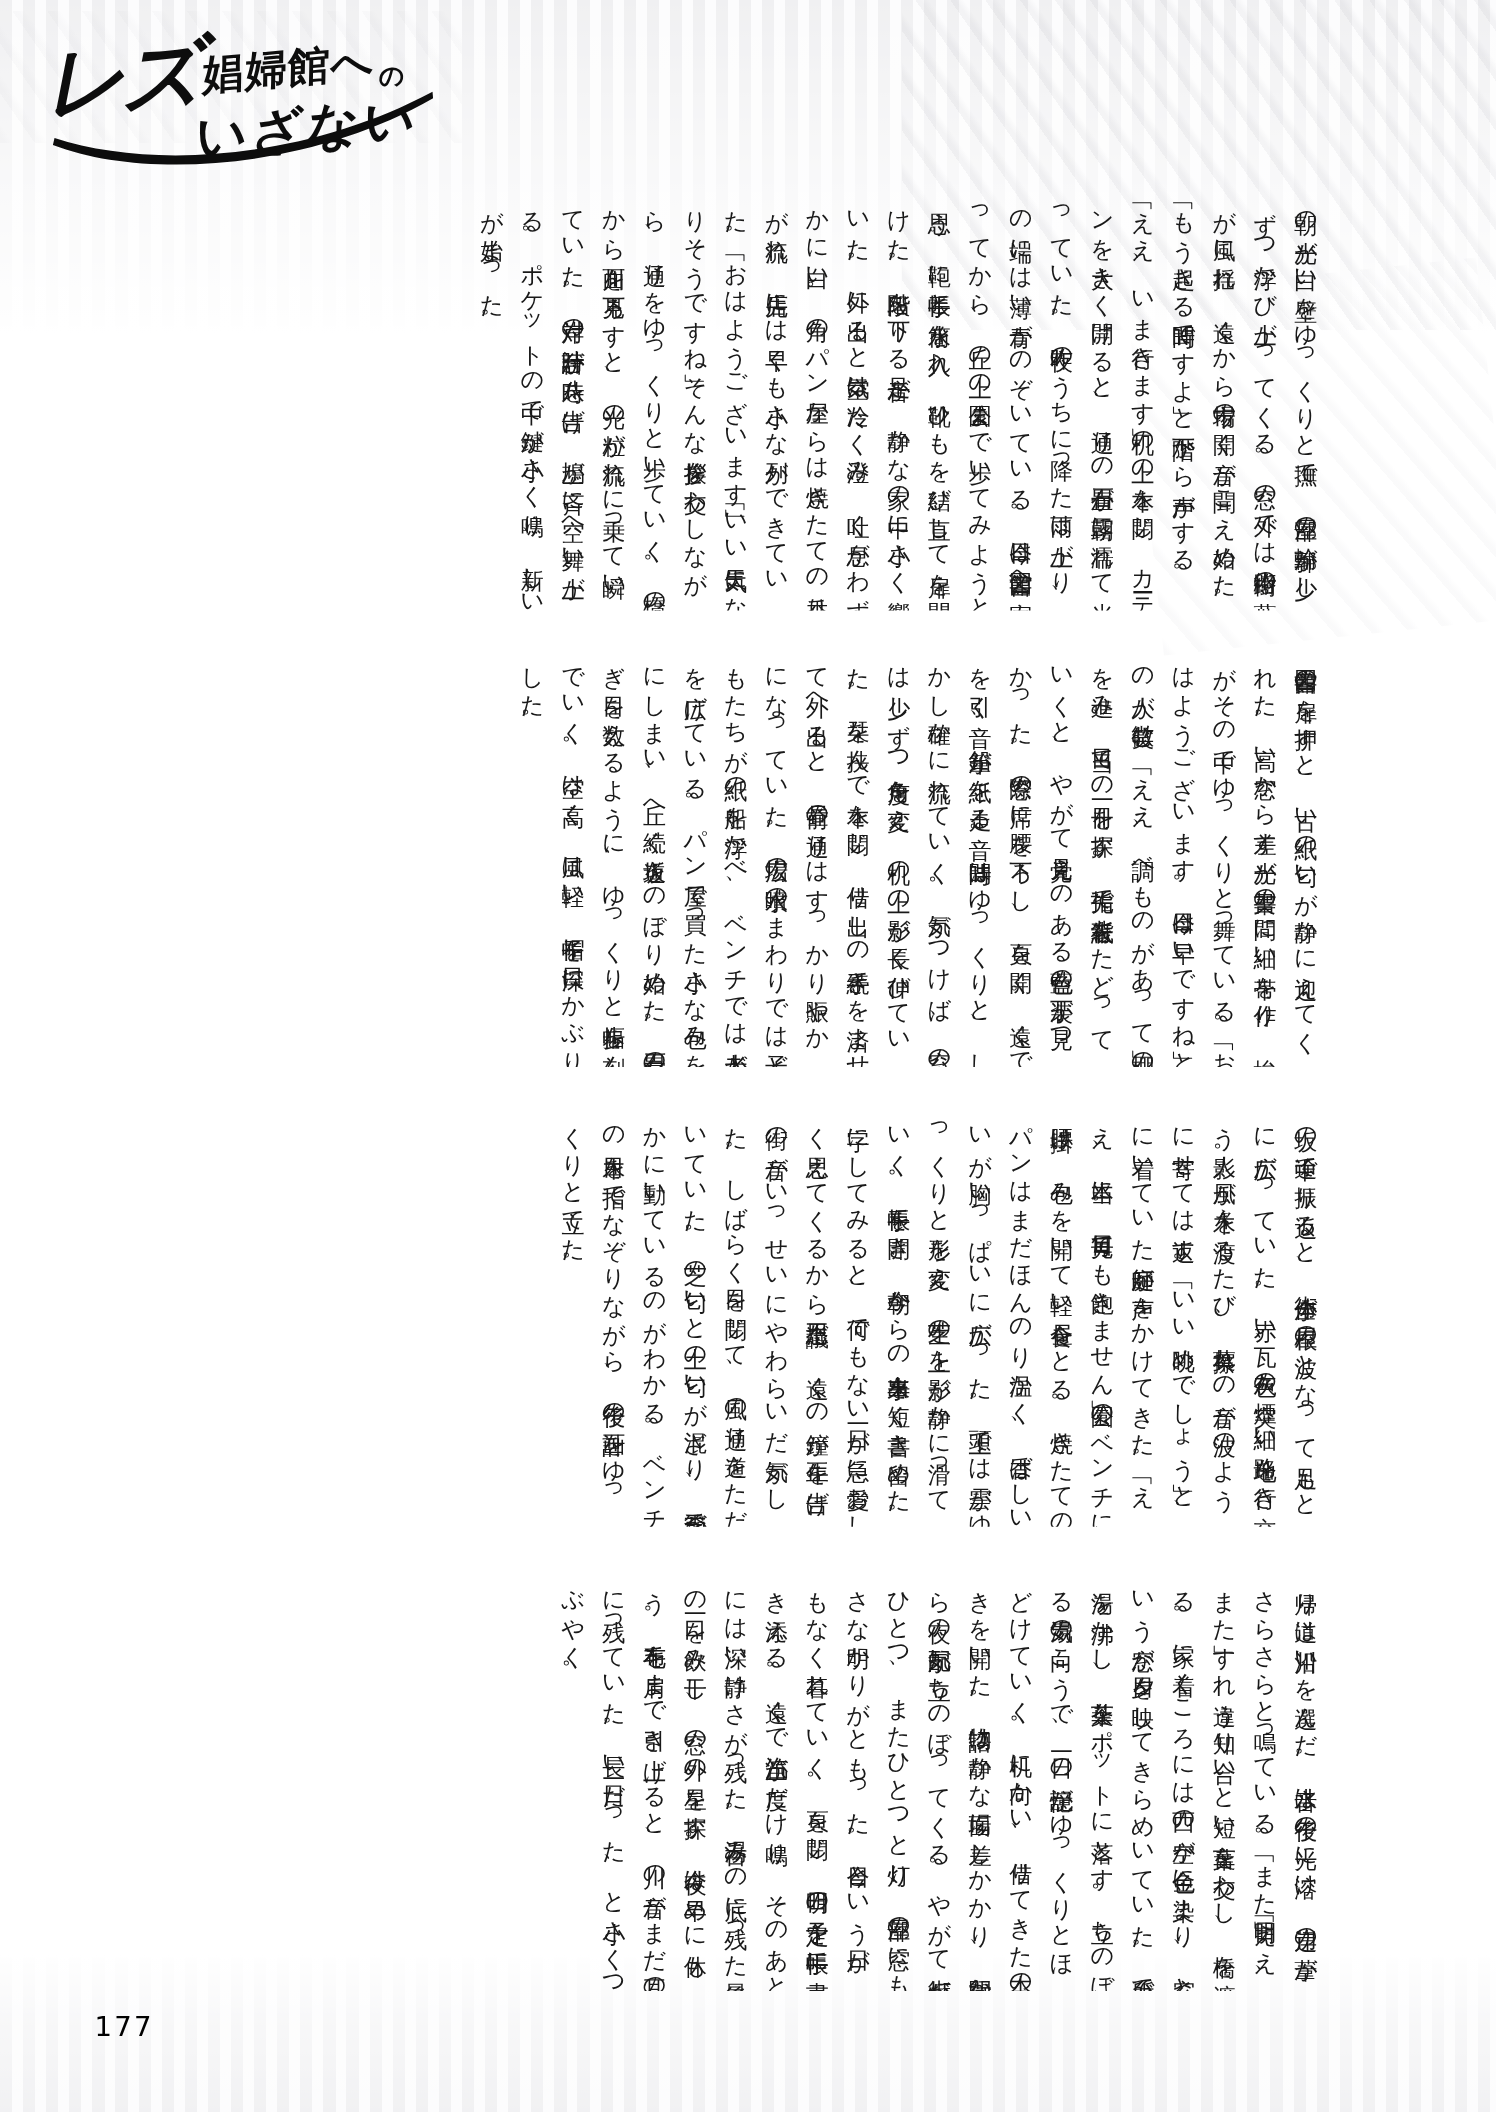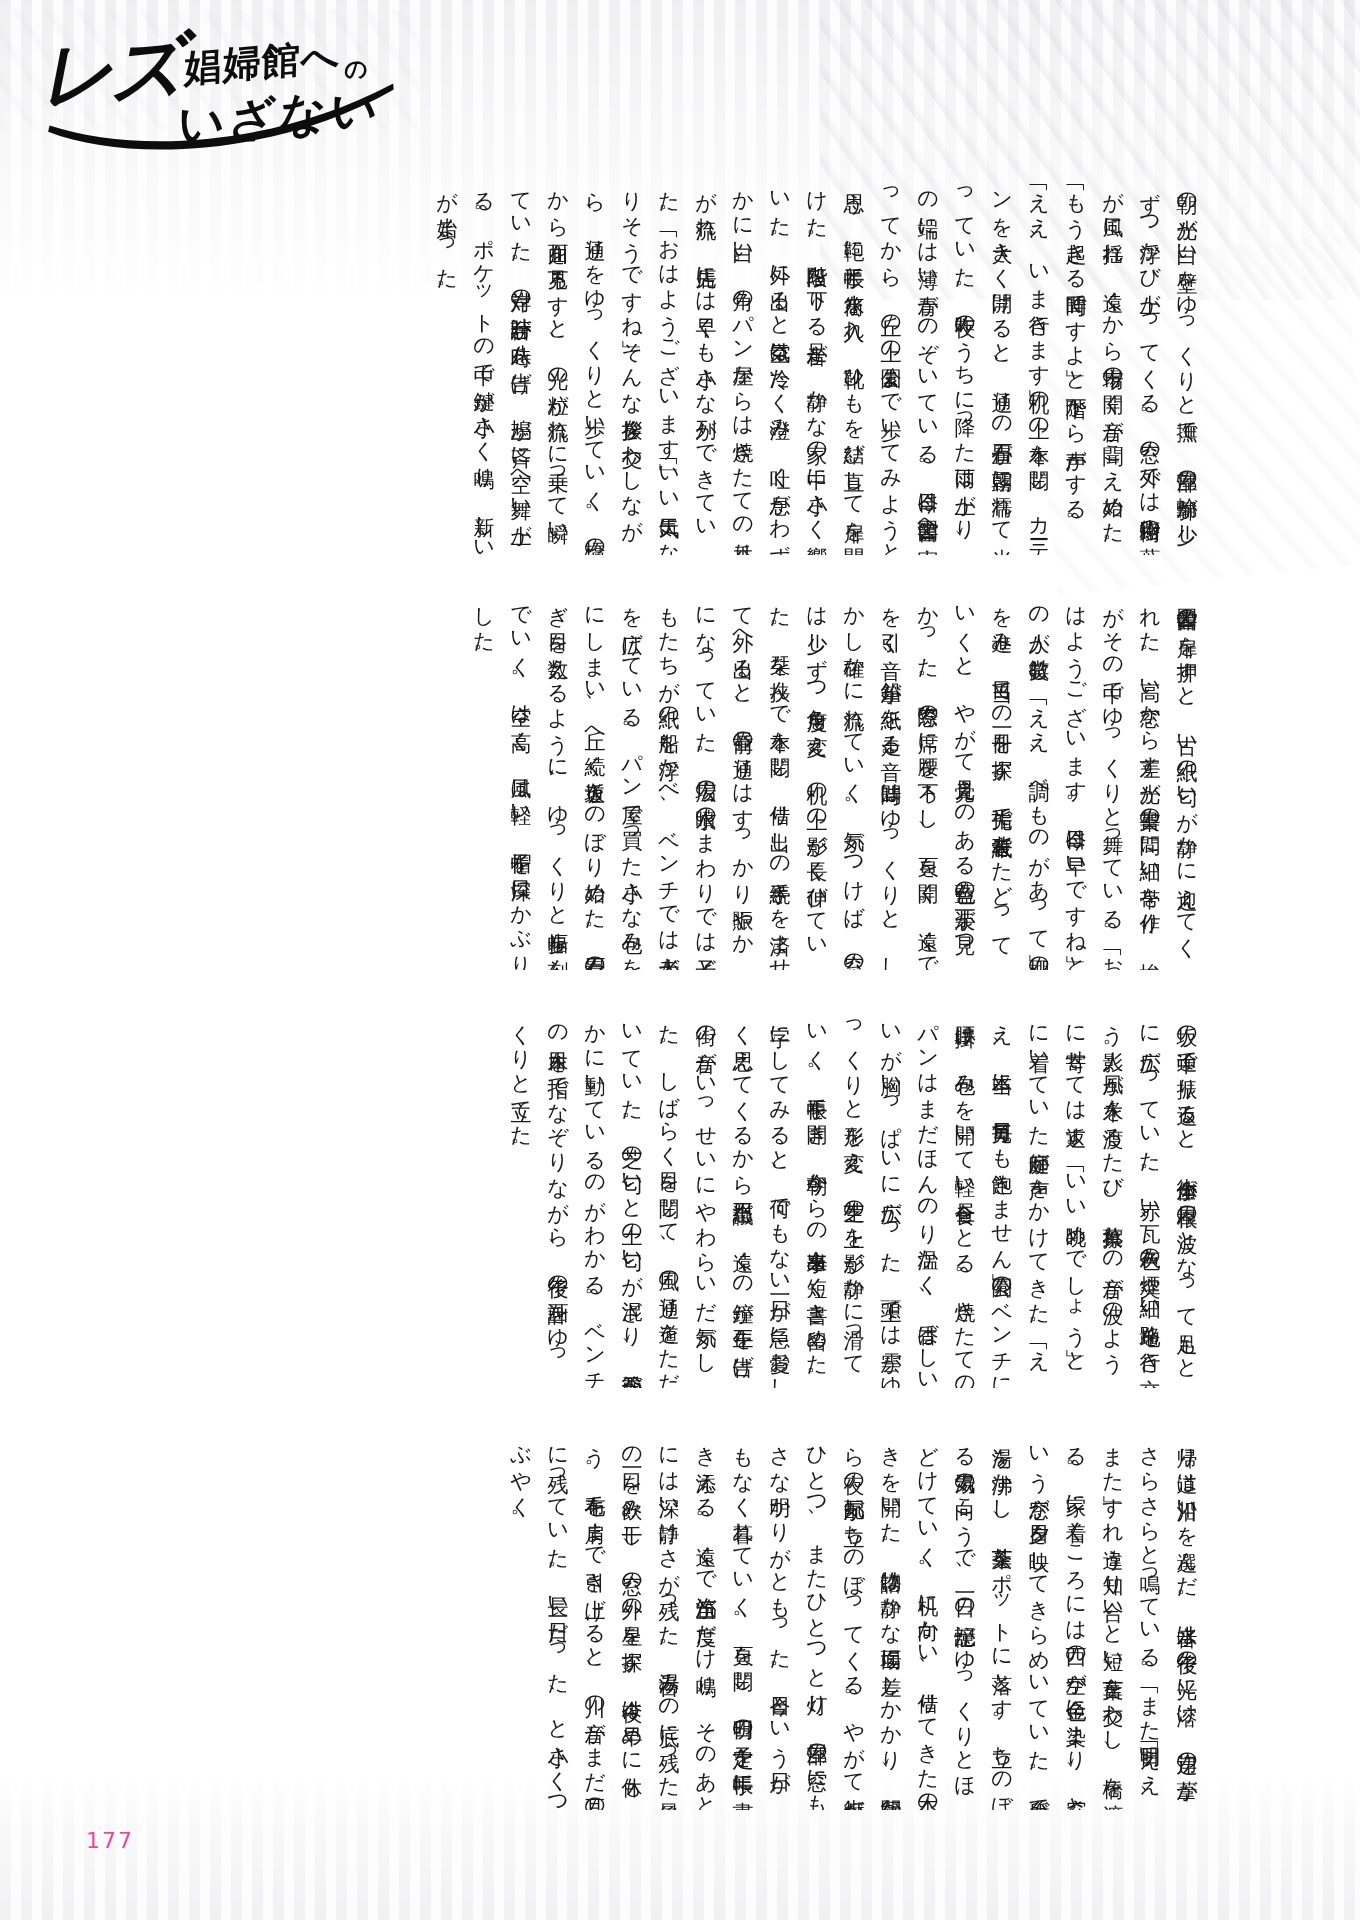--- a/index.html
+++ b/index.html
@@ -74,21 +74,21 @@
     color: #191919; overflow: hidden; text-align: start;
   }
   .band1 { top: 177px; }
   .band2 { top: 592px; }
   .band3 { top: 1010px; }
   .band4 { top: 1432px; }
 
   .folio {
     position: absolute; left: 86px; top: 1828px;
     font-family: "DejaVu Sans", "Liberation Sans", sans-serif;
-    font-size: 22px; color: #ec4899; letter-spacing: 2px;
+    font-size: 25px; color: #000000; letter-spacing: 2px;
   }
 </style>
 </head>
 <body>
 
 <div class="page">
 
   <div class="stripes stripes-top"></div>
   <div class="stripes stripes-bottom"></div>
   <div class="streak streak-a"></div>

